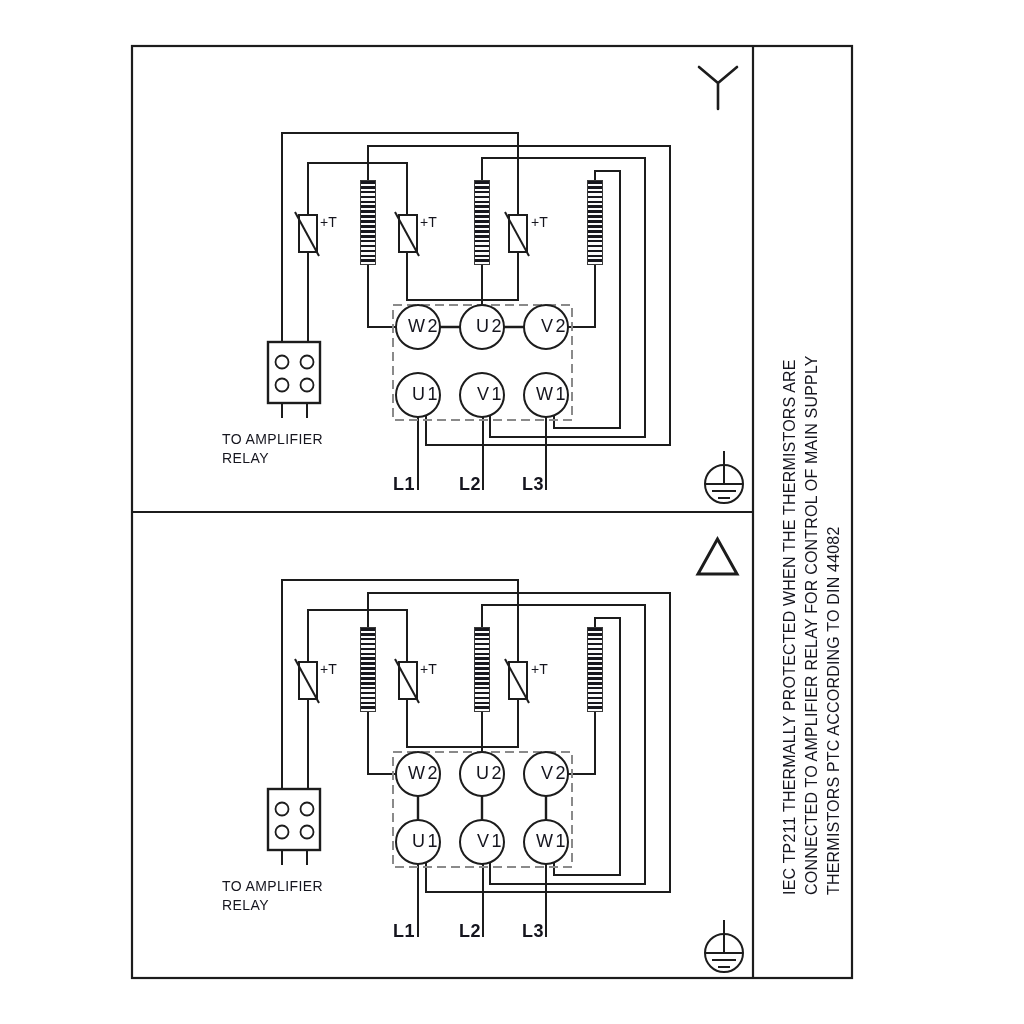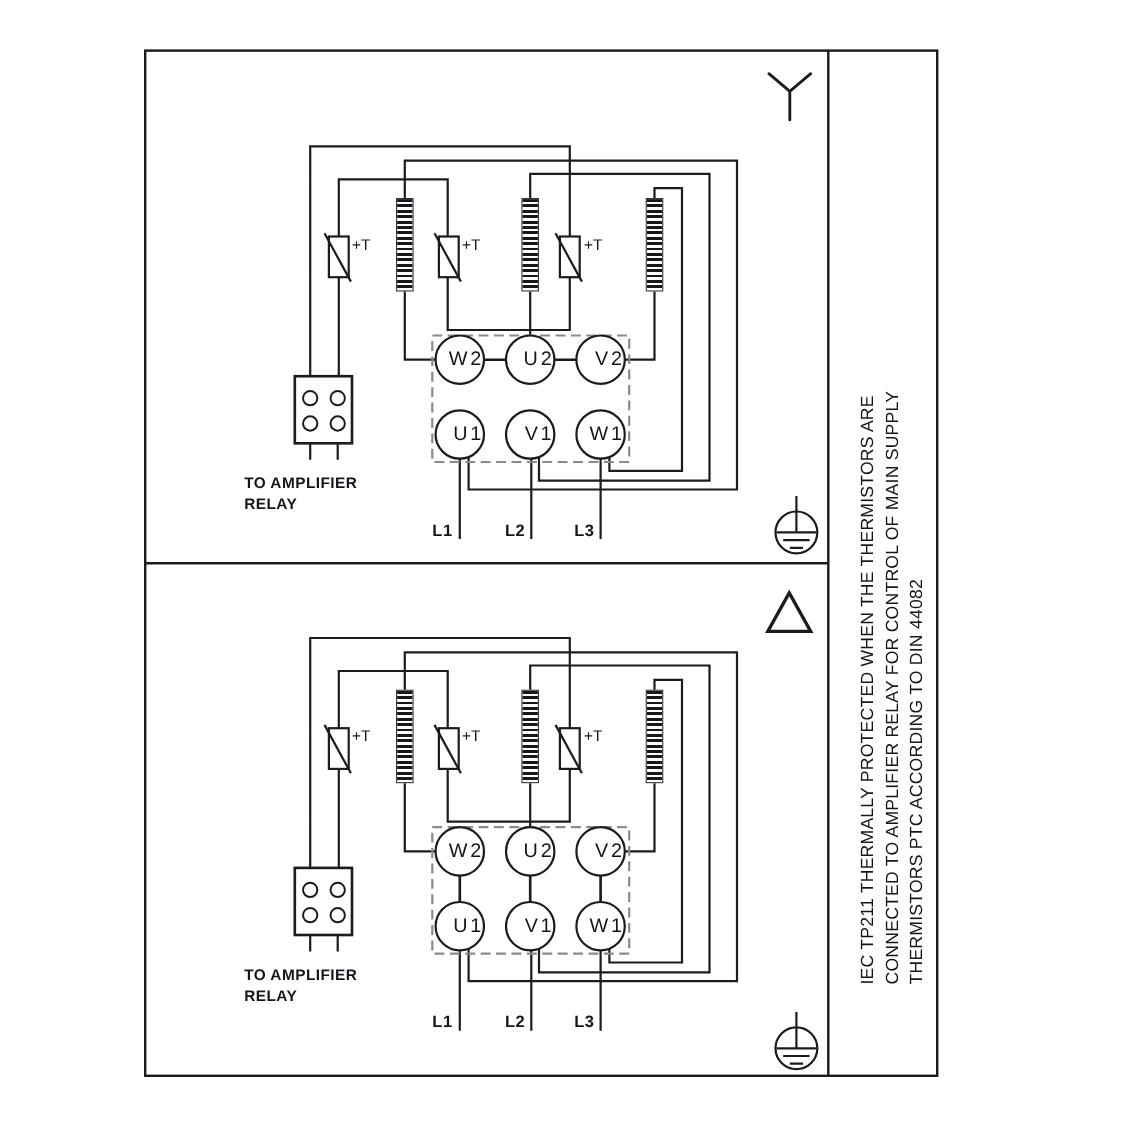--- a/index.html
+++ b/index.html
@@ -1,23 +1,23 @@
 <!DOCTYPE html>
 <html><head>
 <meta charset="utf-8">
 <style>
   html,body{margin:0;padding:0;background:#fff;}
   #stage{position:relative;width:1024px;height:1024px;background:#ffffff;overflow:hidden;
          font-family:"Liberation Sans",sans-serif;}
   #wires{position:absolute;left:0;top:0;}
   .lbl{position:absolute;color:#15151e;white-space:nowrap;line-height:1.1;}
   .term{width:44px;text-align:right;font-size:18px;letter-spacing:2.5px;}
-  .lline{font-size:15px;font-weight:bold;letter-spacing:0.5px;}
+  .lline{font-size:18px;font-weight:bold;letter-spacing:0.5px;}
   .pt{font-size:14px;}
-  .cap{font-size:14px;letter-spacing:0.4px;font-weight:bold;}
+  .cap{font-size:14px;letter-spacing:0.4px;}
   .coil{position:absolute;width:16px;height:85px;
         background:repeating-linear-gradient(180deg,#17171d 0 2.6px,#fbfbfb 2.6px 4.9px);
         border:1px solid #3a3a3a;box-sizing:border-box;}
   .side{position:absolute;left:779px;top:895px;width:560px;height:66px;
         transform:rotate(-90deg);transform-origin:0 0;
         font-size:16px;line-height:22px;letter-spacing:0.2px;color:#15151e;}
 </style>
 </head>
 <body>
 

